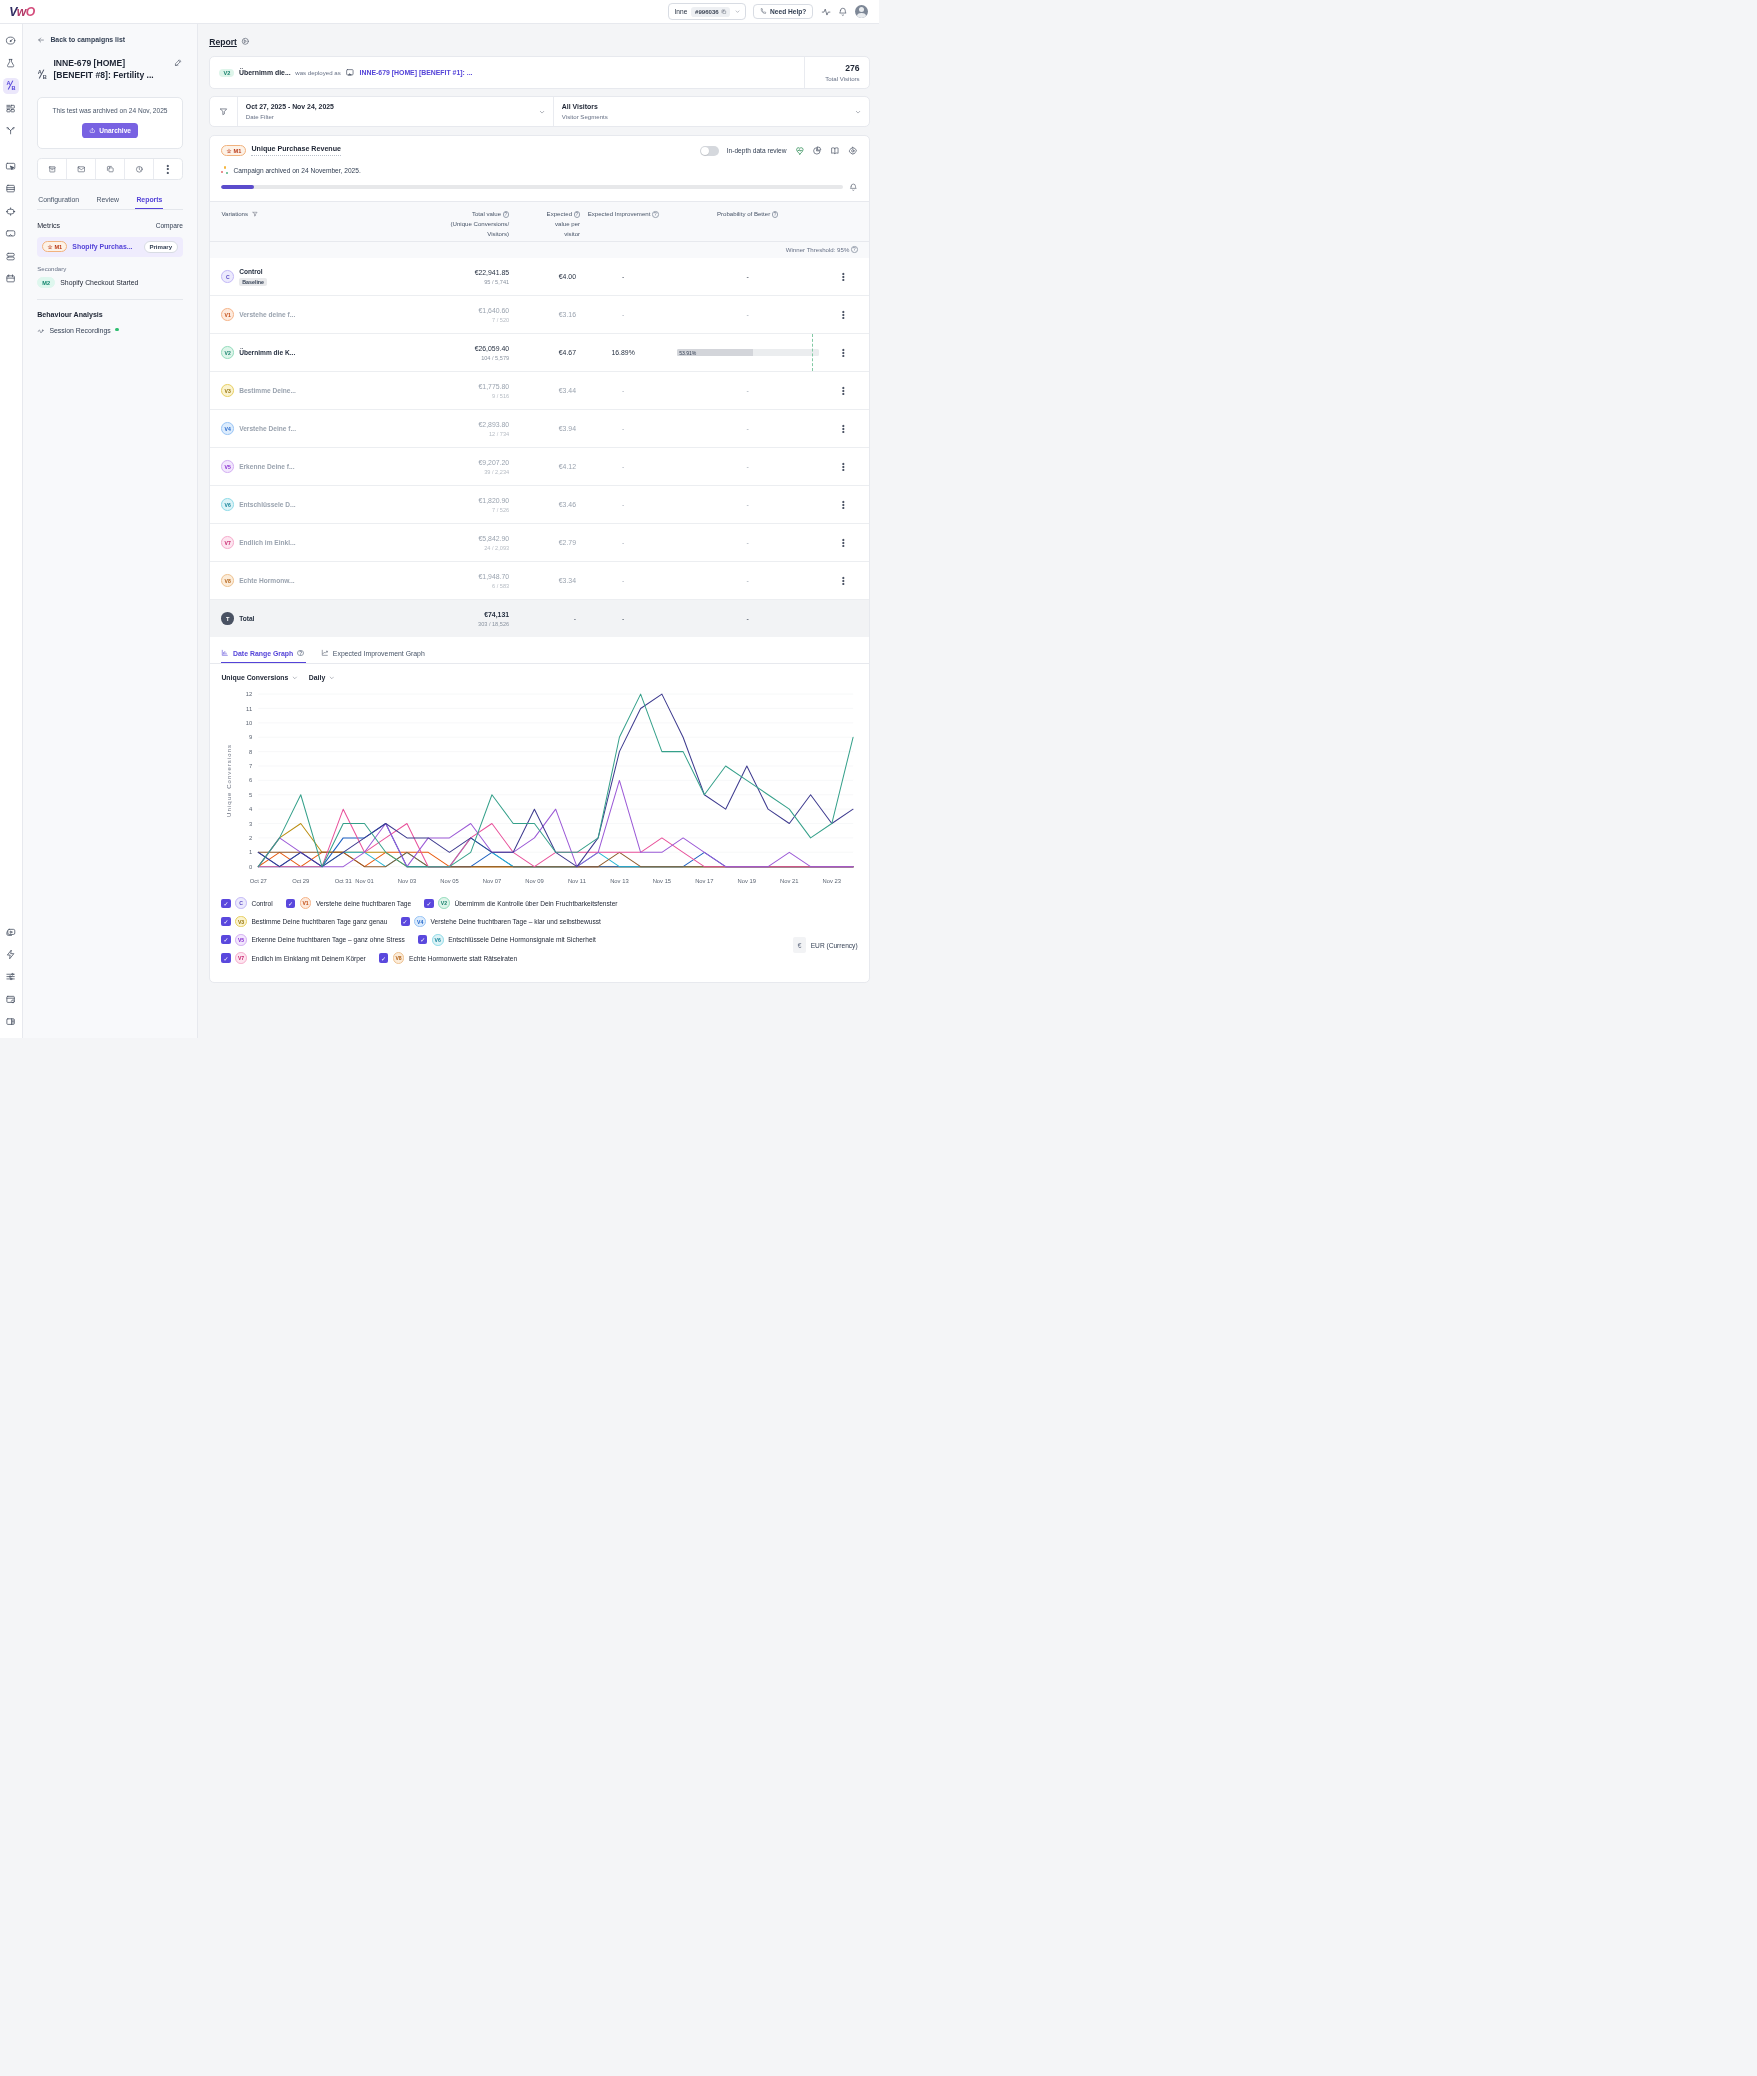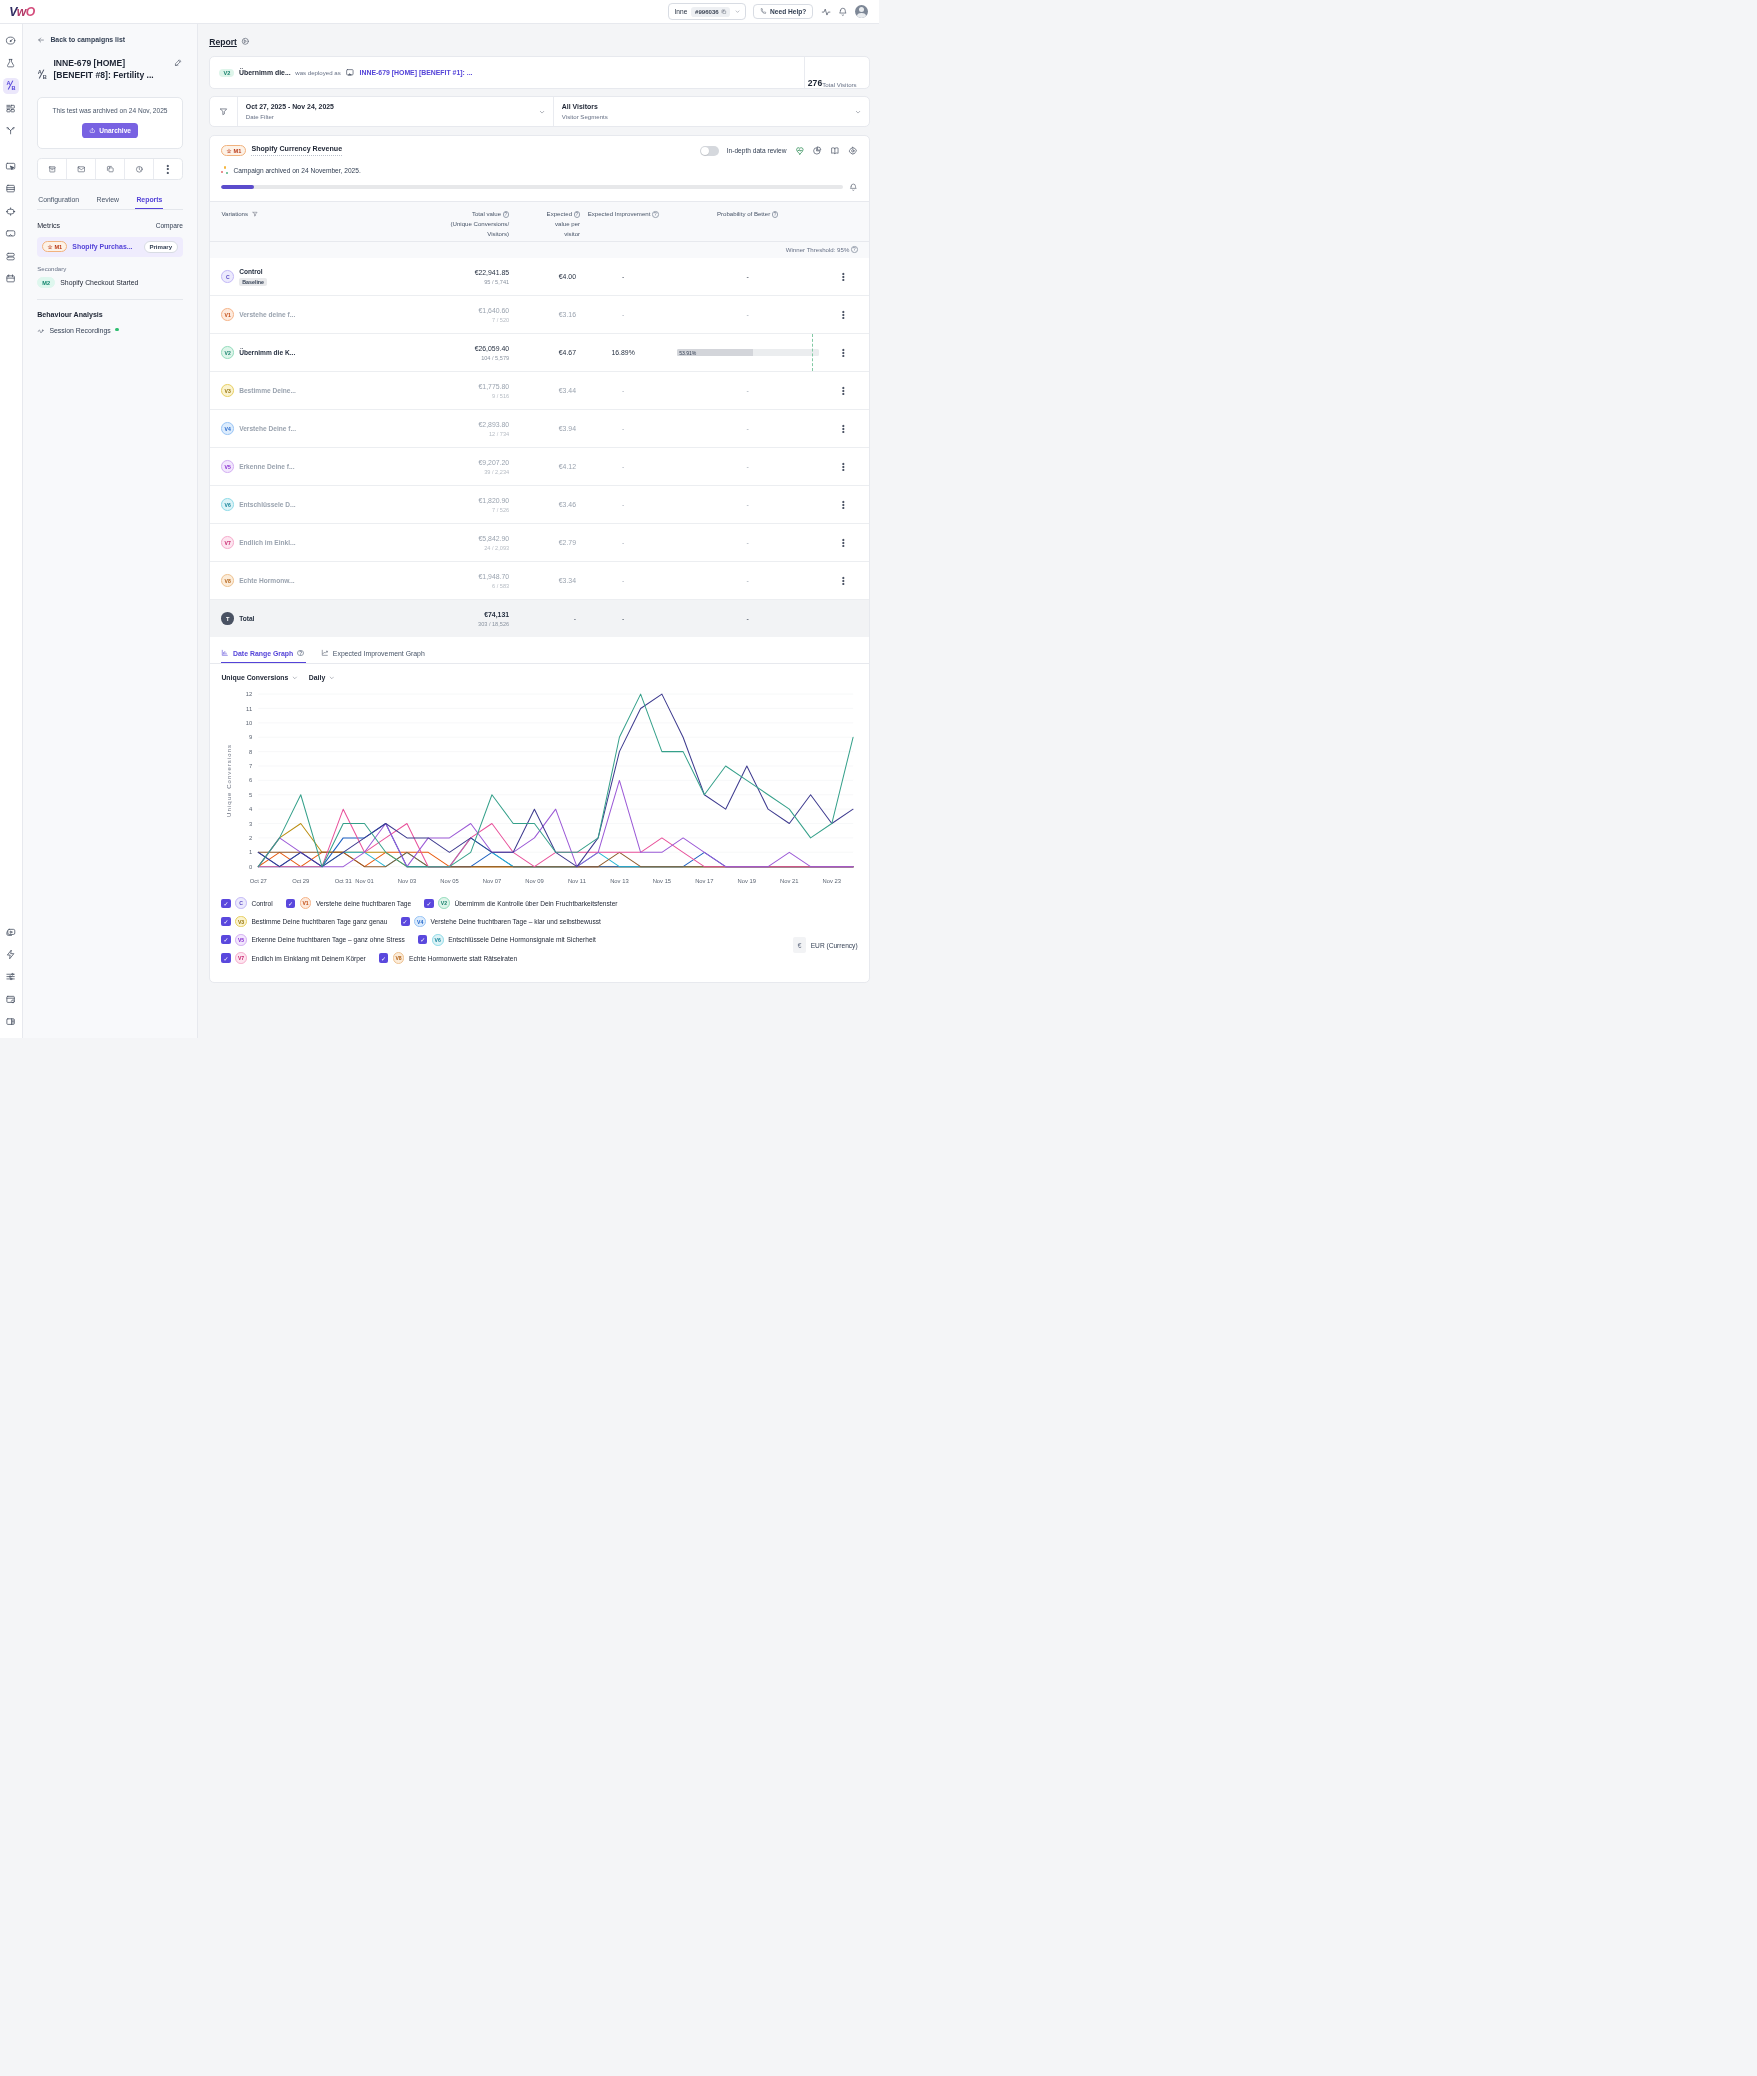--- a/index.html
+++ b/index.html
@@ -67,21 +67,21 @@
   
   .main { flex:1; padding:12.2px 9.2px 0 11.2px; overflow:hidden; }
   .report-head { display:flex; align-items:center; gap:4.6px; font-size:8.6px; font-weight:bold; color:#1d2433;text-decoration:underline; }
   .card { background:#fff; border:0.5px solid #e7e9ee; border-radius:5.1px; }
   .deploy-banner { margin-top:9.2px; display:flex; }
   .deploy-left { flex:1; display:flex; align-items:center; gap:4.6px; padding:0 9.2px; min-height:31.5px; }
   .v-pill { border-radius:10.2px; padding:1px 4.1px; font-size:5.6px; font-weight:bold; }
   .deploy-var { font-size:6.9px; font-weight:bold; color:#1d2433; }
   .deploy-mid { font-size:6.1px; color:#667085; }
   .deploy-link { font-size:6.9px; font-weight:bold; color:#5443d8; }
-  .deploy-right { width:65px; border-left:0.5px solid #e9ebf0; display:flex; flex-direction:row; justify-content:center; align-items:flex-end; padding-right:9.2px; }
+  .deploy-right { width:65px; border-left:0.5px solid #e9ebf0; display:flex; flex-direction:column; justify-content:center; align-items:flex-end; padding-right:9.2px; }
   .visitors-num { font-size:8.6px; font-weight:bold; color:#1d2433; }
   .visitors-label { font-size:6.1px; color:#667085; margin-top:1.5px; }
 
   .filter-bar { margin-top:7.1px; display:flex; align-items:stretch; min-height:30.5px; }
   .funnel-cell { width:27.5px; display:flex; align-items:center; justify-content:center; border-right:0.5px solid #e9ebf0; }
   .filter-cell { flex:1; padding:5.1px 8.1px; display:flex; align-items:center; }
   .filter-cell + .filter-cell { border-left:0.5px solid #e9ebf0; }
   .fc-text { flex:1; }
   .fc-value { font-size:6.9px; font-weight:bold; color:#1d2433; }
   .fc-label { font-size:6.1px; color:#667085; margin-top:2.5px; }
@@ -441,21 +441,21 @@
           </svg>
       </div>
     </div>
 
     <div class="card metric-card">
       <div class="mc-head">
         <span class="m-badge m1">
             <span>☆</span>
             <span>M1</span>
           </span>
-        <span class="mc-title">Shopify Currency Revenue</span>
+        <span class="mc-title">Unique Purchase Revenue</span>
         <div class="mc-right">
           <span class="toggle"></span>
           <span class="toggle-label">In-depth data review</span>
           <svg width="9.7" height="9.7" viewBox="0 0 24 24" style="stroke:#1d8348;fill:none;stroke-width:1.8;stroke-linecap:round;stroke-linejoin:round">
               <path d="M12 20S4 14 4 8.5A4.5 4.5 0 0 1 12 6a4.5 4.5 0 0 1 8 2.5C20 14 12 20 12 20z"></path>
               <path d="M8 11h2l1-2 2 4 1-2h2"></path>
             </svg>
           <svg width="9.7" height="9.7" viewBox="0 0 24 24" class="ico">
               <path d="M12 4a8 8 0 1 0 8 8h-8z"></path>
               <path d="M14 2a8 8 0 0 1 8 8h-8z"></path>

